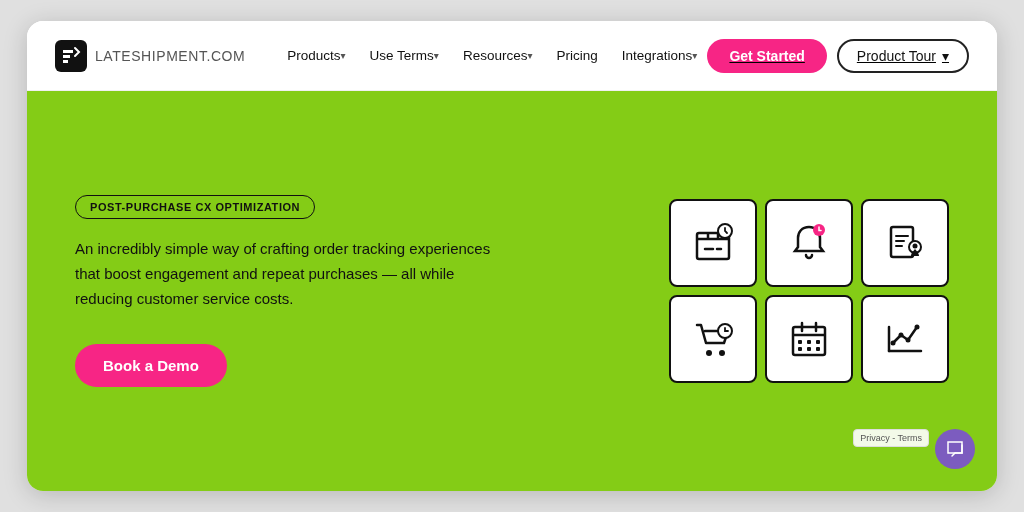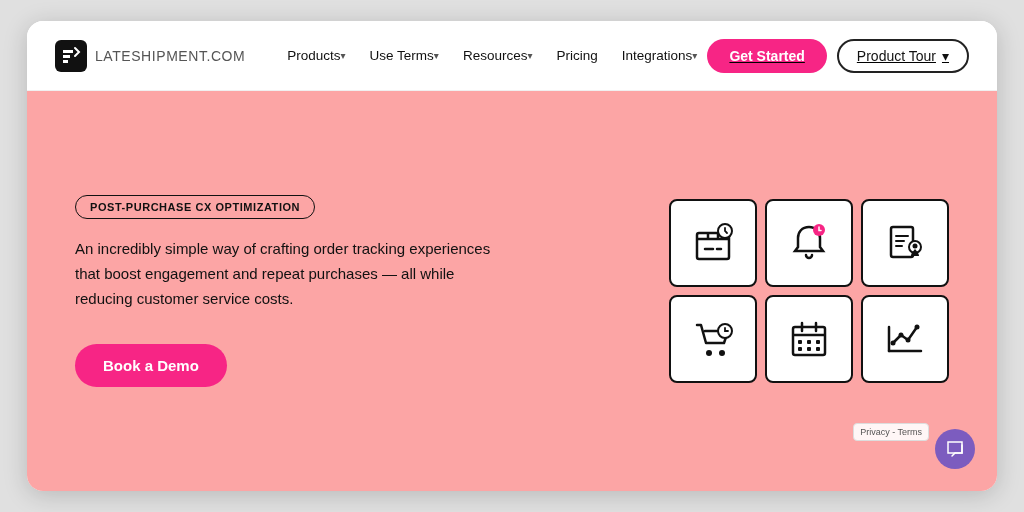--- a/index.html
+++ b/index.html
@@ -97,21 +97,21 @@
       padding: 7px 18px;
       font-size: 14px;
       font-weight: 500;
       cursor: pointer;
       display: flex;
       align-items: center;
       gap: 6px;
     }
     
     .hero {
-      background: #fca5a5;
+      background: #84cc16;
       flex: 1;
       display: flex;
       align-items: center;
       padding: 40px 48px 40px 48px;
       position: relative;
       overflow: hidden;
     }
     .hero-left {
       flex: 1;
       max-width: 520px;
@@ -204,21 +204,21 @@
       justify-content: center;
       cursor: pointer;
     }
     .chat-bubble svg {
       width: 20px;
       height: 20px;
     }
     
     .privacy-badge {
       position: absolute;
-      bottom: 50px;
+      bottom: 44px;
       right: 68px;
       background: rgba(255,255,255,0.9);
       border: 1px solid #ddd;
       border-radius: 4px;
       padding: 3px 6px;
       font-size: 9px;
       color: #555;
     }
   </style>
 </head>

